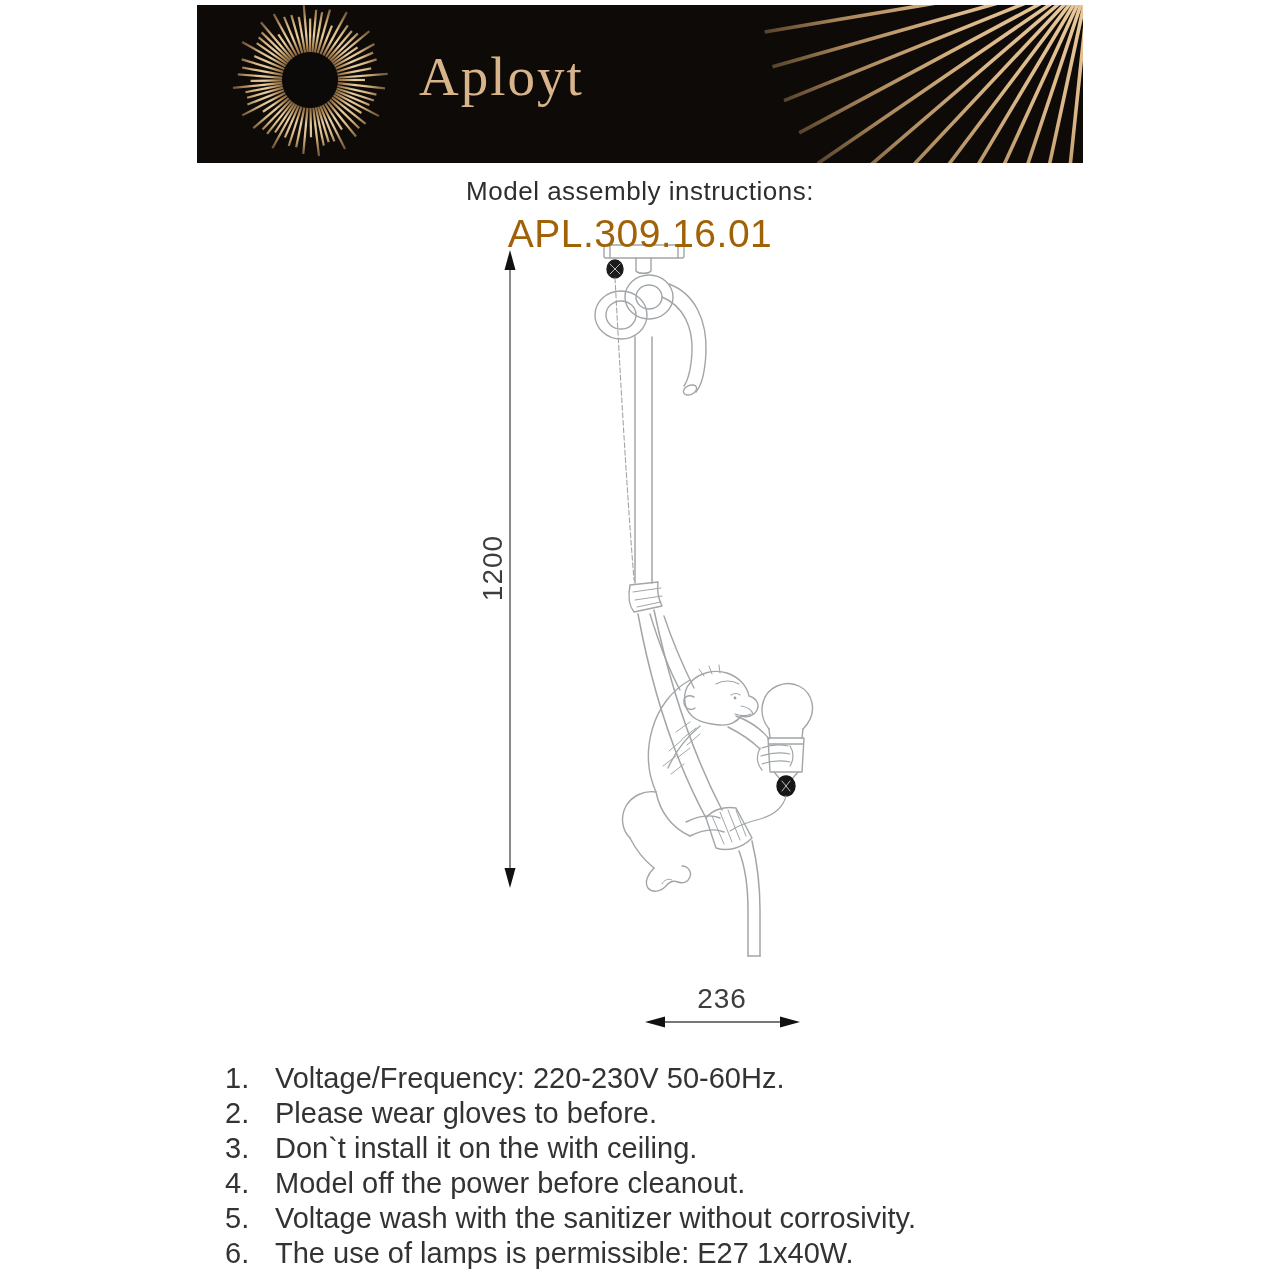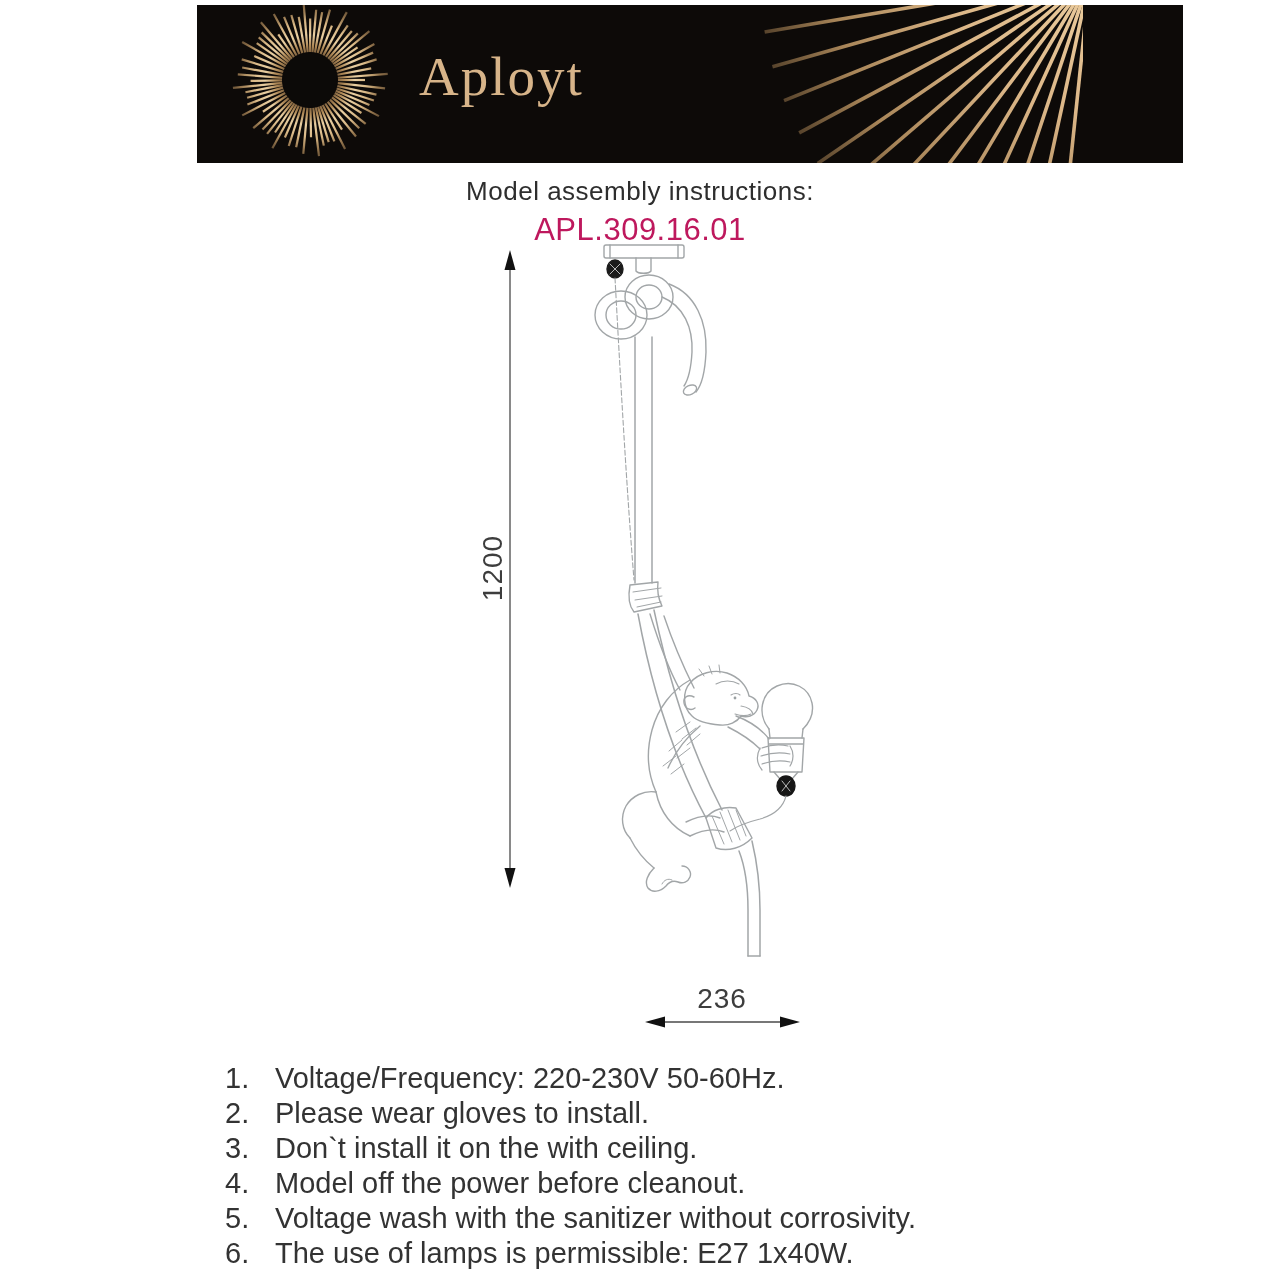--- a/index.html
+++ b/index.html
@@ -1,32 +1,32 @@
 <!DOCTYPE html>
 <html><head>
 <meta charset="utf-8">
 <style>
   html,body{margin:0;padding:0;}
   body{
     width:1280px;height:1280px;position:relative;background:#ffffff;
     font-family:"Liberation Sans",sans-serif;overflow:hidden;
   }
   .banner{
-    position:absolute;left:197px;top:5px;width:986px;height:158px;
+    position:absolute;left:197px;top:5px;width:886px;height:158px;
     background:#0d0a08;overflow:hidden;z-index:2;text-decoration:underline;
   }
   .banner svg{position:absolute;left:0;top:0;}
   .brand-name{
     position:absolute;left:222px;top:40px;
     font-family:"Liberation Serif",serif;
     font-size:55px;font-weight:400;letter-spacing:2px;color:#d7b489;
   }
   .title-block{position:absolute;left:0;top:0;width:1280px;text-align:center;z-index:3;}
   .title-line1{position:absolute;top:176px;width:100%;font-size:26px;color:#2e2e2e;letter-spacing:.5px;}
-  .title-line2{position:absolute;top:212px;width:100%;font-size:31px;color:#be185d;letter-spacing:.5px;}
+  .title-line2{position:absolute;top:212px;width:100%;font-size:39px;color:#a16207;letter-spacing:.5px;}
   .diagram-svg{position:absolute;left:0;top:0;z-index:1;pointer-events:none;}
   .instructions{position:absolute;left:0;top:1061px;width:1280px;padding-left:225px;box-sizing:border-box;z-index:3;}
   .instr-row{display:flex;font-size:29px;line-height:35px;color:#333333;}
   .instr-num{width:50px;flex:0 0 50px;}
   .instr-text{flex:1;}
   .dim-text{font-family:"Liberation Sans",sans-serif;font-size:28px;fill:#3d3d3d;letter-spacing:1px;}
 </style>
 </head>
 <body>
 
@@ -245,21 +245,21 @@
   </g>
 </svg>
 
 <div class="instructions">
   <div class="instr-row">
     <span class="instr-num">1.</span>
     <span class="instr-text">Voltage/Frequency: 220-230V 50-60Hz.</span>
   </div>
   <div class="instr-row">
     <span class="instr-num">2.</span>
-    <span class="instr-text">Please wear gloves to install.</span>
+    <span class="instr-text">Please wear gloves to before.</span>
   </div>
   <div class="instr-row">
     <span class="instr-num">3.</span>
     <span class="instr-text">Don`t install it on the with ceiling.</span>
   </div>
   <div class="instr-row">
     <span class="instr-num">4.</span>
     <span class="instr-text">Model off the power before cleanout.</span>
   </div>
   <div class="instr-row">

